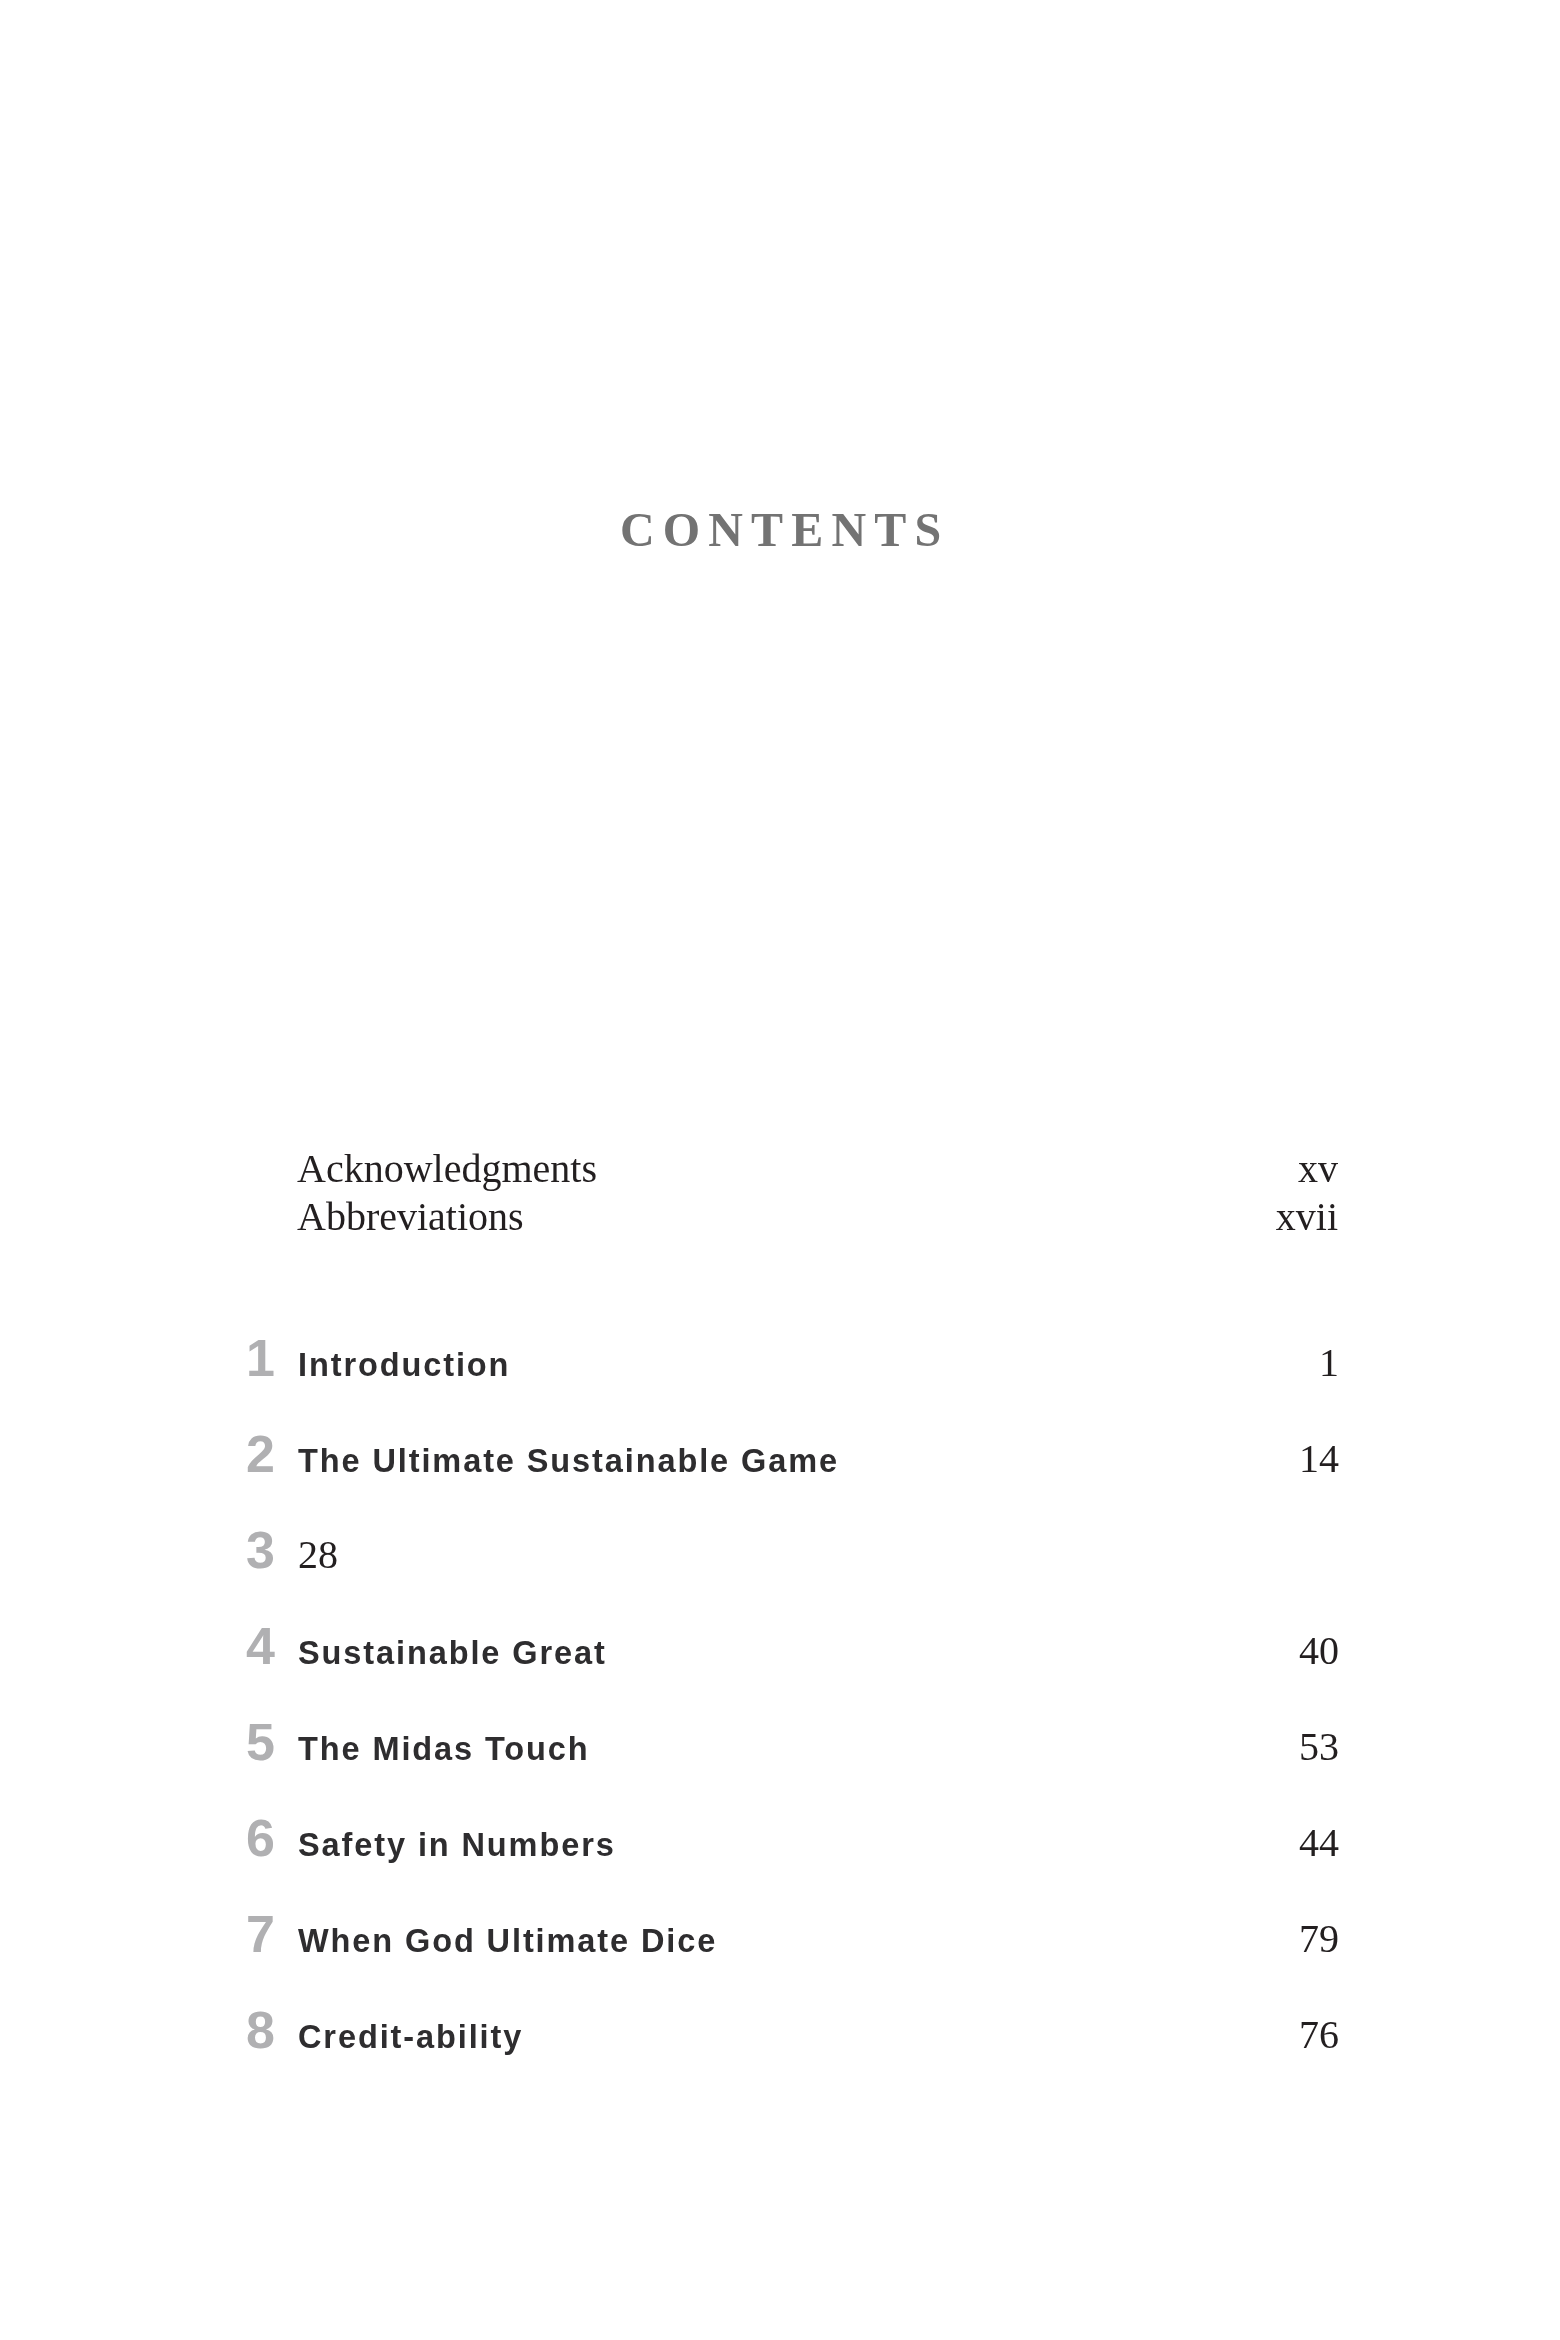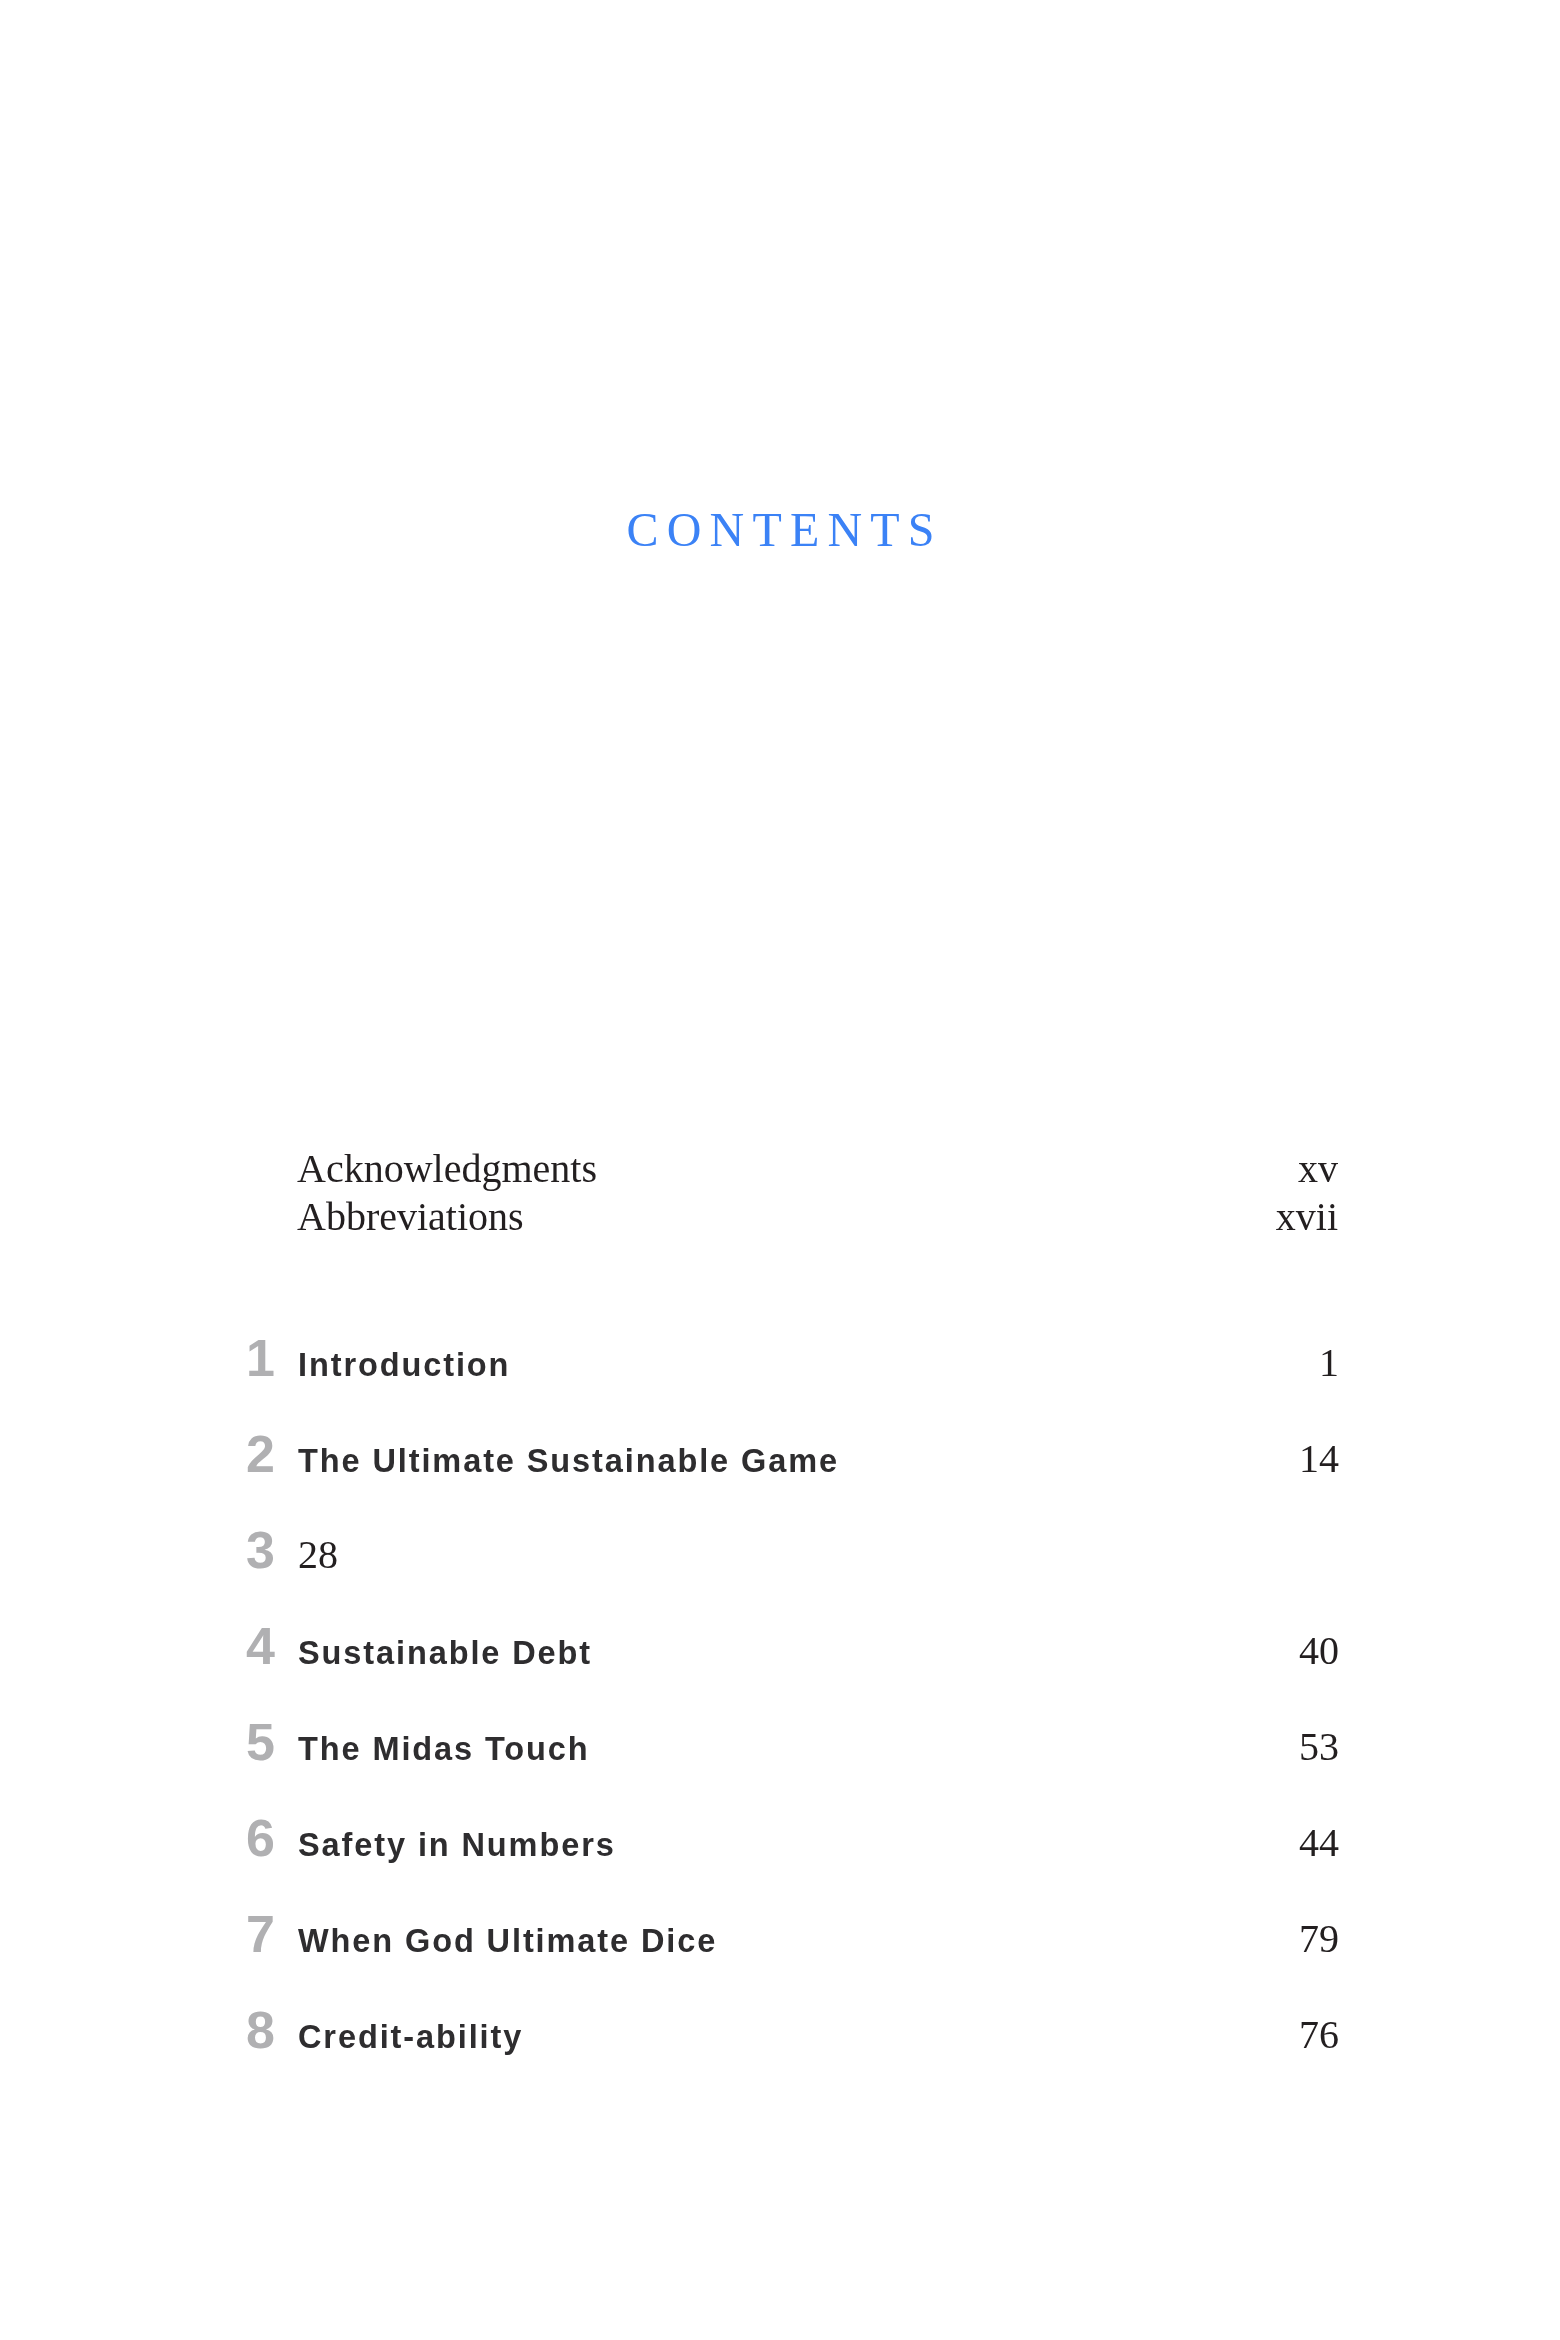--- a/index.html
+++ b/index.html
@@ -18,24 +18,24 @@
 
   
   .toc-title {
     position: absolute;
     top: 502px;
     left: 0;
     width: 100%;
     margin: 0;
     text-align: center;
     font-family: "Liberation Serif", serif;
-    font-weight: normal;
+    font-weight: bold;
     font-size: 48px;
     letter-spacing: 0.17em;
-    color: #3b82f6;
+    color: #737373;
     text-indent: 0.17em; 
   }
 
   
   .frontmatter {
     position: absolute;
     left: 297px;
     top: 1145px;
     width: 1041px;
     font-size: 40px;
@@ -122,21 +122,21 @@
         <span class="ch-page">14</span>
       </div>
 
       <div class="ch-row">
         <span class="ch-num">3</span>
         <span class="ch-page">28</span>
       </div>
 
       <div class="ch-row">
         <span class="ch-num">4</span>
-        <span class="ch-title">Sustainable Debt</span>
+        <span class="ch-title">Sustainable Great</span>
         <span class="ch-page">40</span>
       </div>
 
       <div class="ch-row">
         <span class="ch-num">5</span>
         <span class="ch-title">The Midas Touch</span>
         <span class="ch-page">53</span>
       </div>
 
       <div class="ch-row">

